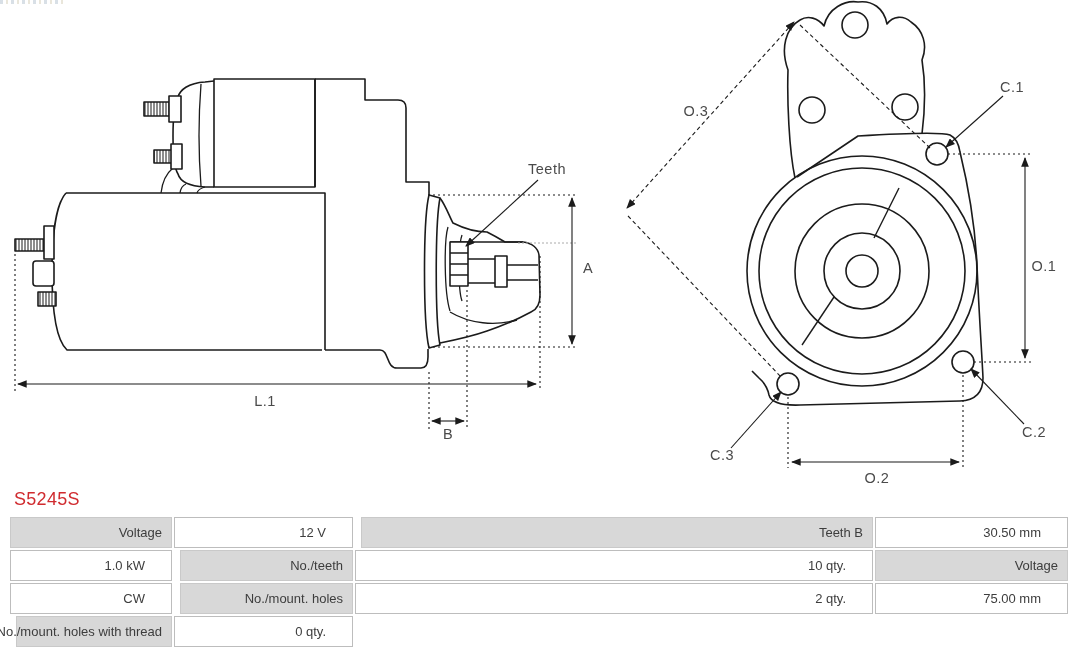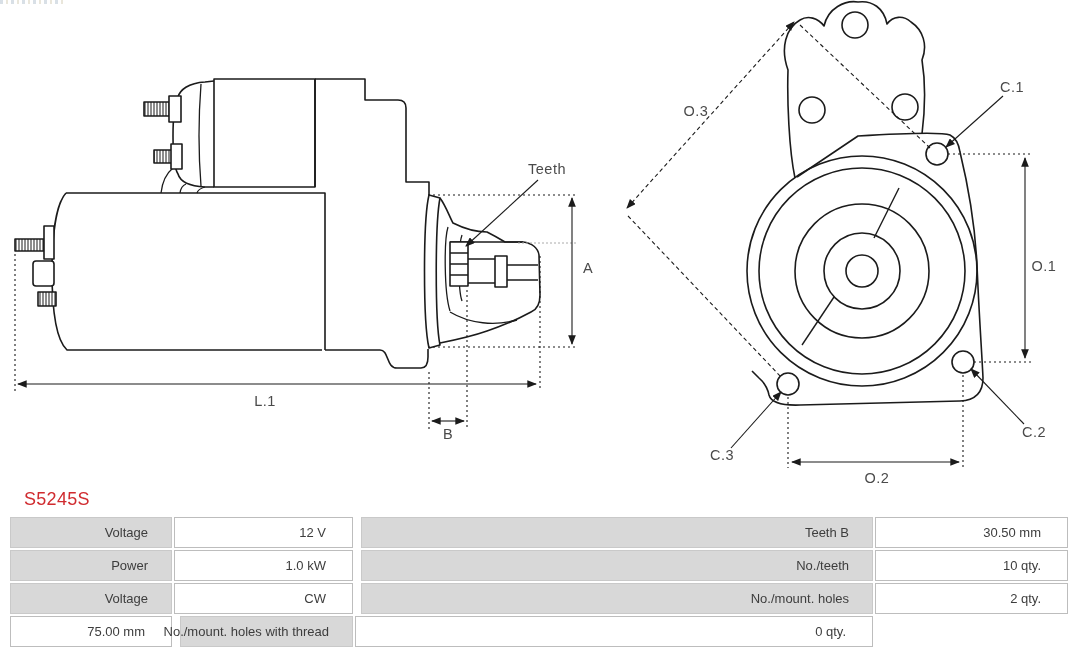--- a/index.html
+++ b/index.html
@@ -8,30 +8,30 @@
 
   
   #watermark{position:absolute;left:0;top:0;width:66px;height:4px;opacity:.55;
     background:repeating-linear-gradient(90deg,#b9c6d2 0 3px,#ffffff 3px 6px,#d8d2bd 6px 8px,#ffffff 8px 11px);}
 
   
   #drawing{position:absolute;left:0;top:0;width:1080px;height:490px;}
   .dim-text{font-size:14.5px;fill:#4a4a4a;letter-spacing:0.5px;}
 
   
-  #part-number{position:absolute;left:24px;top:489px;font-size:18px;color:#d02b2f;
+  #part-number{position:absolute;left:14px;top:489px;font-size:18px;color:#d02b2f;
     letter-spacing:0.3px;}
 
   
   #spec-table{position:absolute;left:10px;top:517px;width:1060px;
     display:grid;grid-template-columns:162px 179px 518px 193px;
     column-gap:2px;row-gap:2px;grid-auto-rows:31px;font-size:13px;color:#3d3d3d;}
   .cell{box-sizing:border-box;display:flex;align-items:center;justify-content:flex-end;
     white-space:nowrap;}
-  .cell.label{background:#d8d8d8;border:1px solid #c9c9c9;padding-right:23px;}
+  .cell.label{background:#d8d8d8;border:1px solid #c9c9c9;padding-right:9px;}
   .cell.value{background:#ffffff;border:1px solid #bdbdbd;padding-right:26px;}
   .cell.label.r2{margin-left:6px;}
 </style>
 </head>
 <body>
 
 <div id="page">
 
   <div id="watermark"></div>
 
@@ -146,21 +146,20 @@
 
   <div id="part-number">S5245S</div>
 
   <div id="spec-table">
 
     <div class="cell label">Voltage</div>
     <div class="cell value">12 V</div>
     <div class="cell label r2">Teeth B</div>
     <div class="cell value">30.50 mm</div>
 
-    <div class="cell label">Power</div>
     <div class="cell value">1.0 kW</div>
     <div class="cell label r2">No./teeth</div>
     <div class="cell value">10 qty.</div>
 
     <div class="cell label">Voltage</div>
     <div class="cell value">CW</div>
     <div class="cell label r2">No./mount. holes</div>
     <div class="cell value">2 qty.</div>
 
     <div class="cell value">75.00 mm</div>

